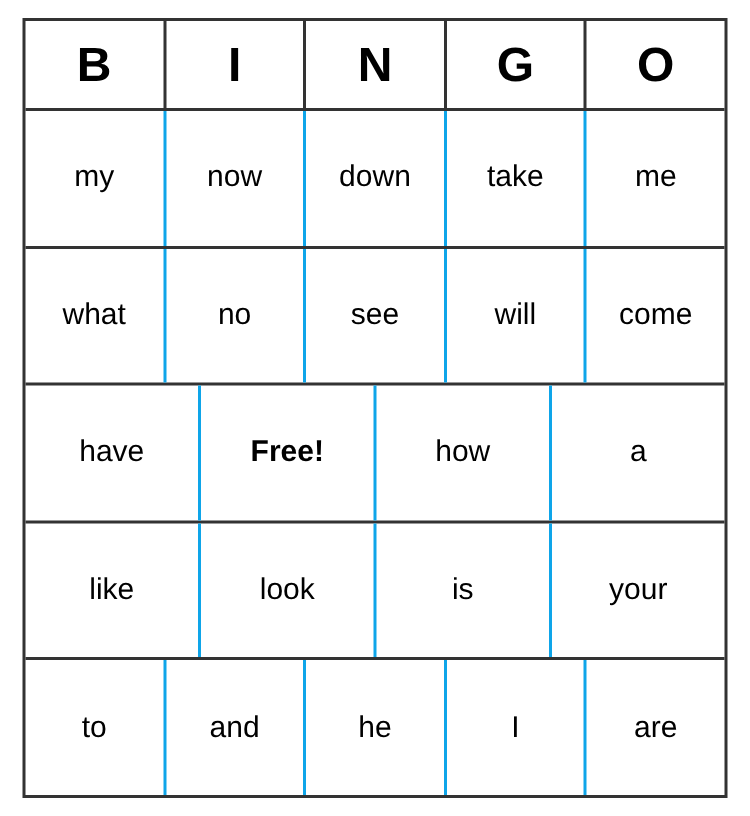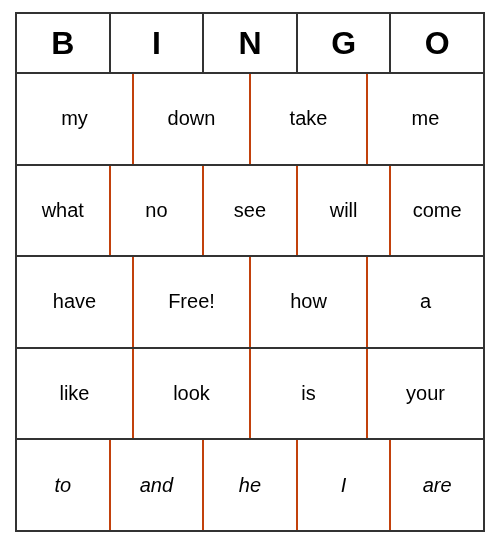--- a/index.html
+++ b/index.html
@@ -56,56 +56,56 @@
 
     .bingo-row {
       display: flex;
       flex-direction: row;
       flex: 1;
       border-bottom: 2px solid #333;
     }
 
     .bingo-row:last-child {
       border-bottom: none;
-      font-style: italic;
     }
 
     .bingo-cell {
       flex: 1;
       display: flex;
       justify-content: center;
       align-items: center;
       font-size: 20px;
       color: #000;
-      border-right: 2px solid #c2410c;
+      border-right: 2px solid #0ea5e9;
       text-align: center;
     }
 
     .bingo-cell:last-child {
       border-right: none;
     }
 
     .bingo-cell.free {
-      font-weight: normal;
+      font-weight: bold;
     }
   </style>
 </head>
 <body>
 
 <div class="bingo-card">
   <div class="bingo-header">
   <div class="header-cell">B</div>
       <div class="header-cell">I</div>
       <div class="header-cell">N</div>
       <div class="header-cell">G</div>
       <div class="header-cell">O</div>
     </div>
   <div class="bingo-body">
   <div class="bingo-row">
         <div class="bingo-cell">my</div>
+        <div class="bingo-cell">now</div>
         <div class="bingo-cell">down</div>
         <div class="bingo-cell">take</div>
         <div class="bingo-cell">me</div>
       </div>
       <div class="bingo-row">
         <div class="bingo-cell">what</div>
         <div class="bingo-cell">no</div>
         <div class="bingo-cell">see</div>
         <div class="bingo-cell">will</div>
         <div class="bingo-cell">come</div>

